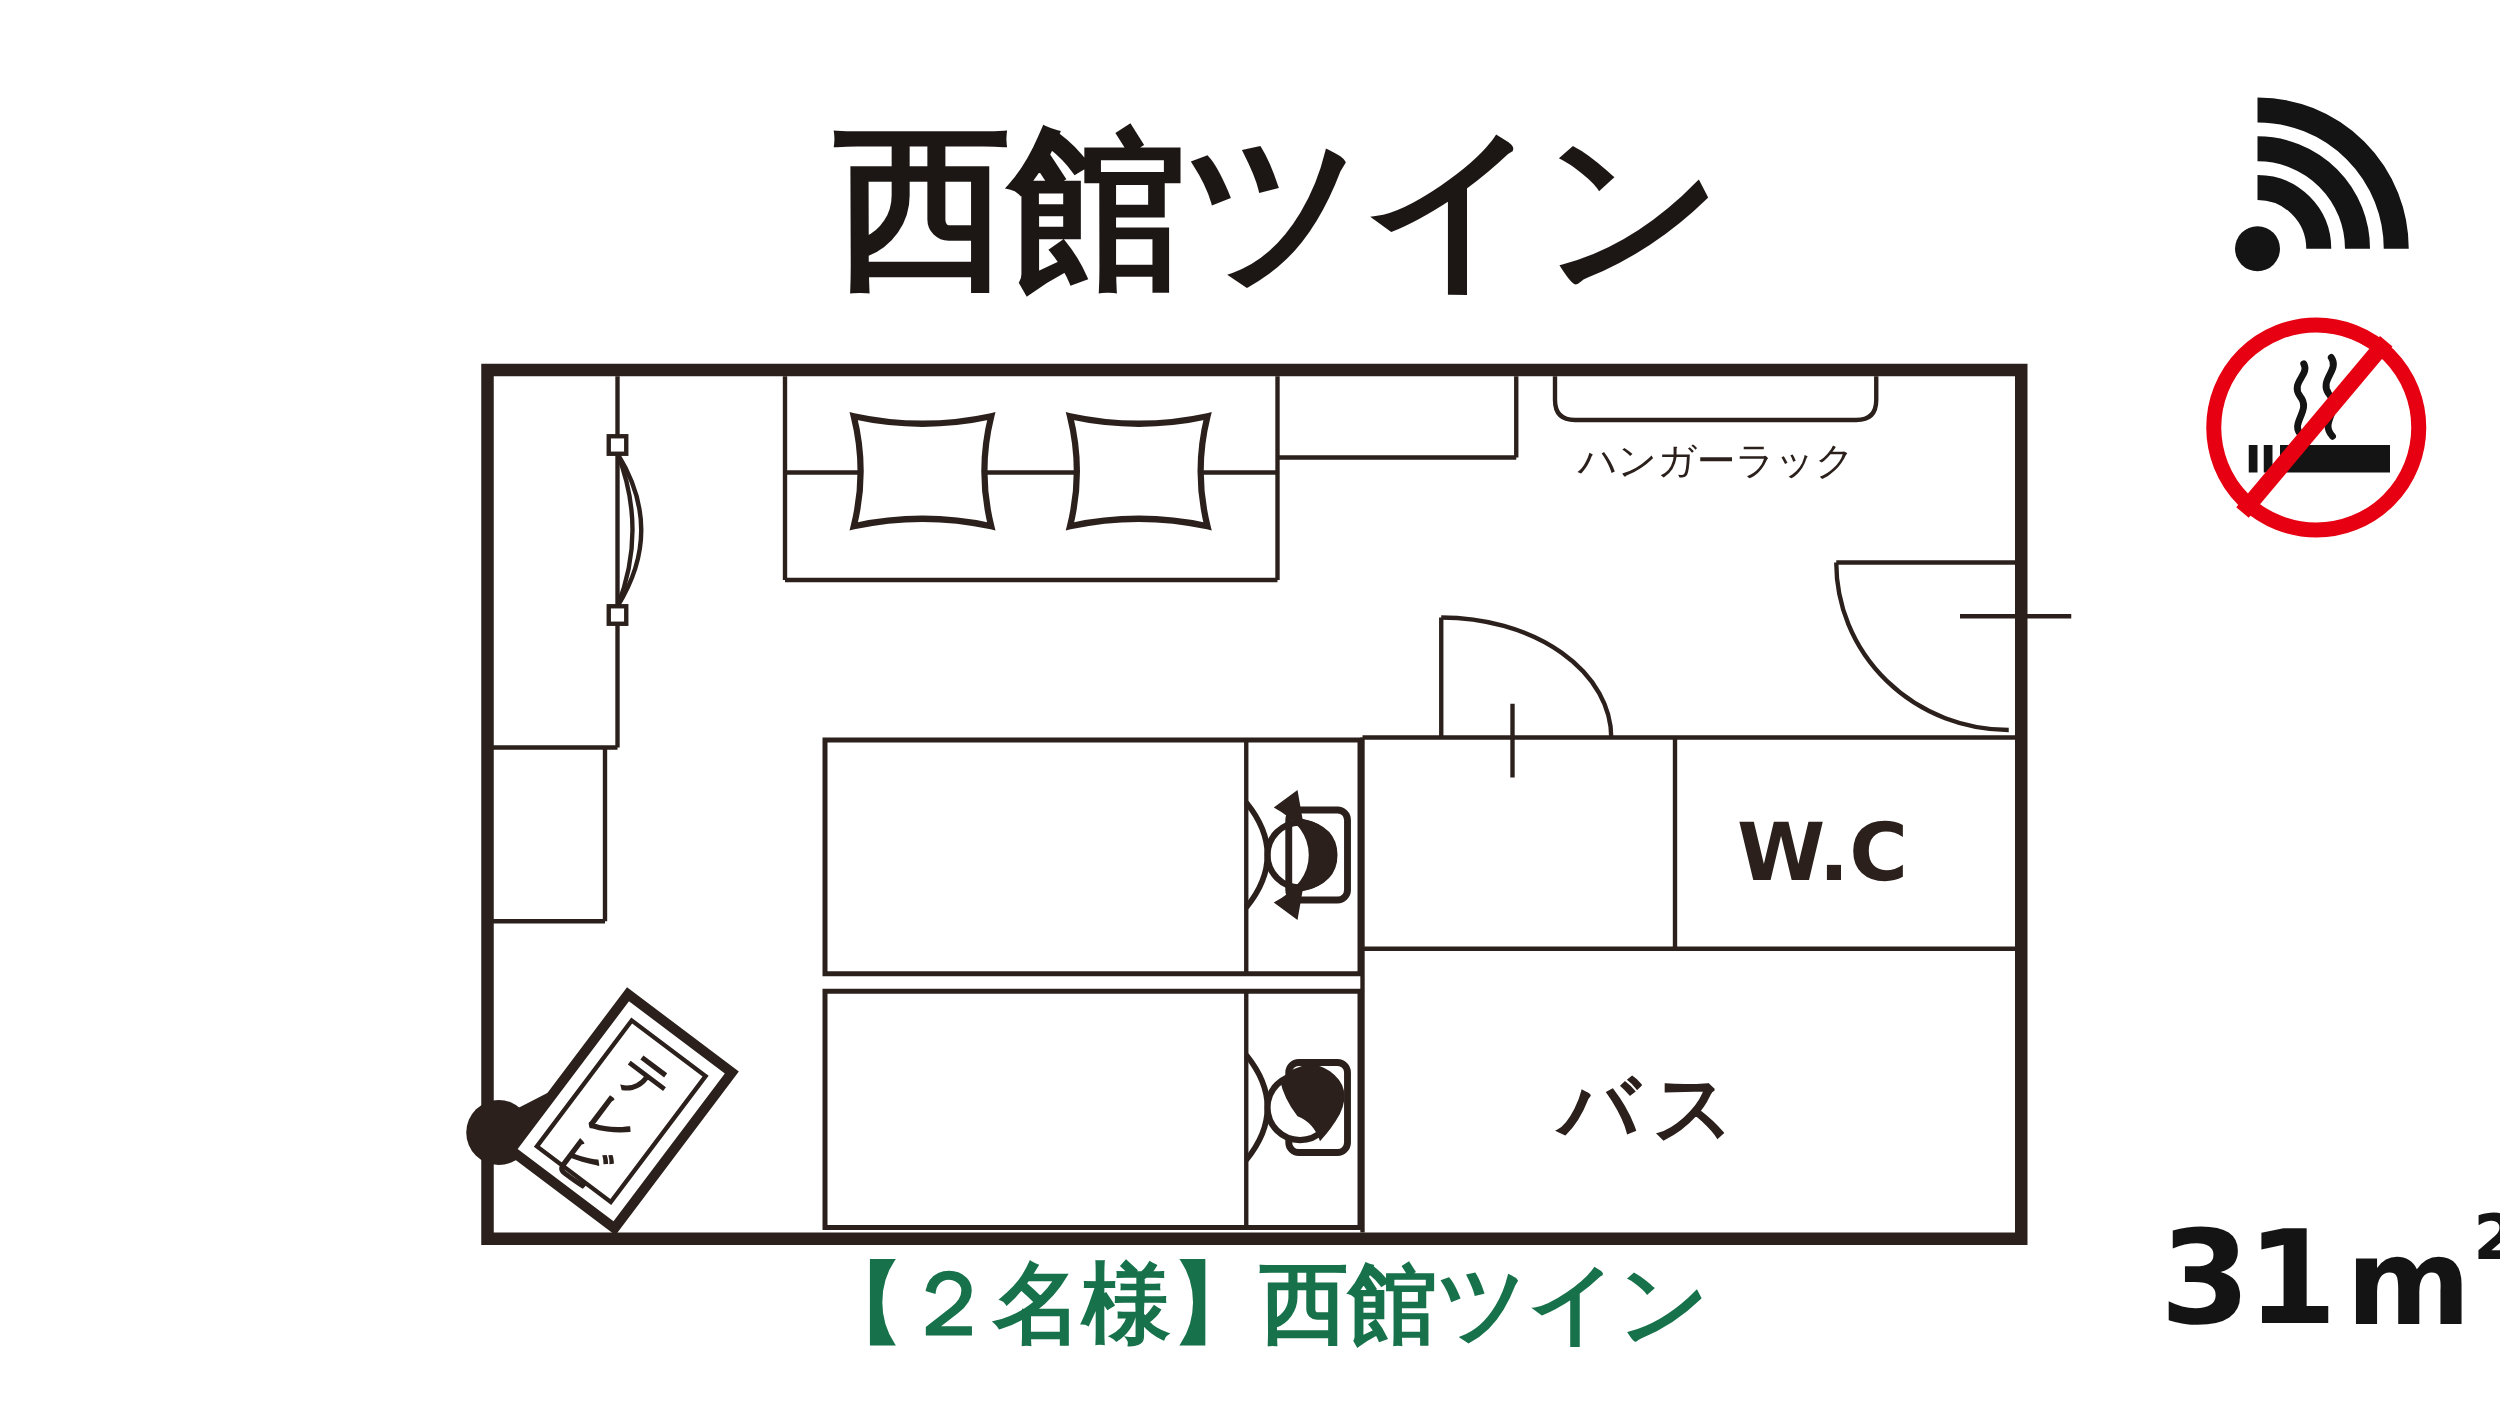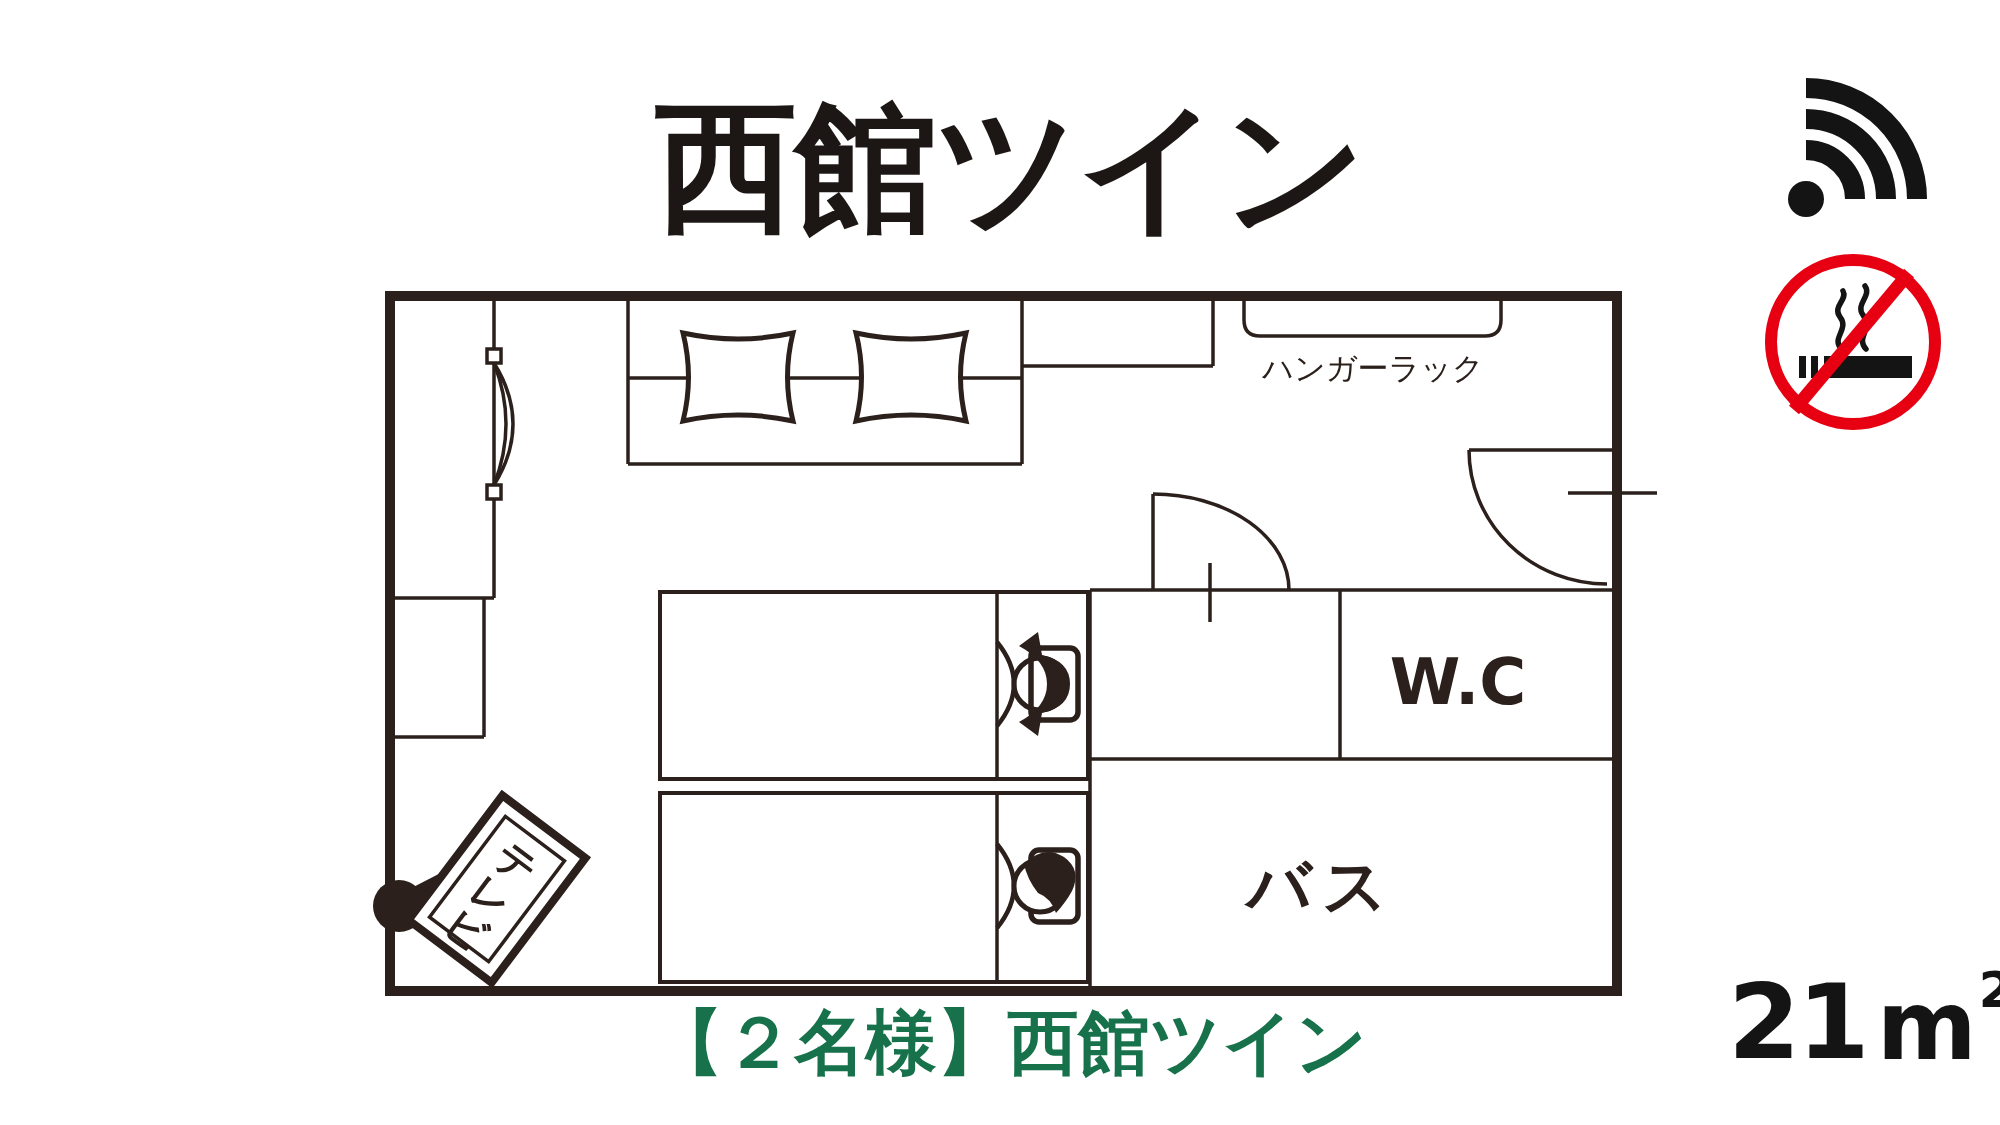--- a/index.html
+++ b/index.html
@@ -1,18 +1,18 @@
 <!DOCTYPE html>
 <html><head>
 <meta charset="utf-8">
 <style>
   html,body{margin:0;padding:0;background:#fff;}
   #stage{position:relative;width:2000px;height:1125px;background:#fff;overflow:hidden;
          font-family:"DejaVu Sans","Liberation Sans",sans-serif;}
-  .page-title{position:absolute;left:360px;top:96px;width:1300px;text-align:center;
+  .page-title{position:absolute;left:372px;top:96px;width:1300px;text-align:center;
               font-size:142px;font-weight:900;letter-spacing:-2px;color:#1c1714;line-height:1;}
   .caption{position:absolute;left:360px;top:1004px;width:1300px;text-align:center;
            font-size:71px;font-weight:700;color:#17724b;line-height:1.1;}
   .area{position:absolute;left:1728px;top:975px;display:flex;align-items:flex-end;color:#141414;}
   .area .val{font-size:104px;font-weight:900;line-height:.92;letter-spacing:-3px;}
   .area .unit{font-size:96px;font-weight:800;line-height:.92;margin-left:10px;}
   .area sup{font-size:50px;font-weight:800;vertical-align:0;position:relative;top:-52px;left:2px;}
   svg text{font-family:"DejaVu Sans","Liberation Sans",sans-serif;fill:#2b201b;}
   .plan-svg{position:absolute;left:0;top:0;}
 </style>
@@ -141,17 +141,17 @@
         <path d="M1866 349 C1855 337 1874 329 1863 315 C1855 304 1872 296 1865 286"></path>
       </g>
       <circle cx="1853" cy="342" r="82" fill="none" stroke="#e60012" stroke-width="12"></circle>
       <line x1="1909" y1="273" x2="1794" y2="410" stroke="#e60012" stroke-width="13"></line>
     </g>
   </svg>
 
   <div class="caption">【２名様】西館ツイン</div>
 
   <div class="area">
-    <span class="val">21</span>
+    <span class="val">31</span>
     <span class="unit"><span>m</span><sup>2</sup></span>
   </div>
 
 </div>
 
 </body></html>

